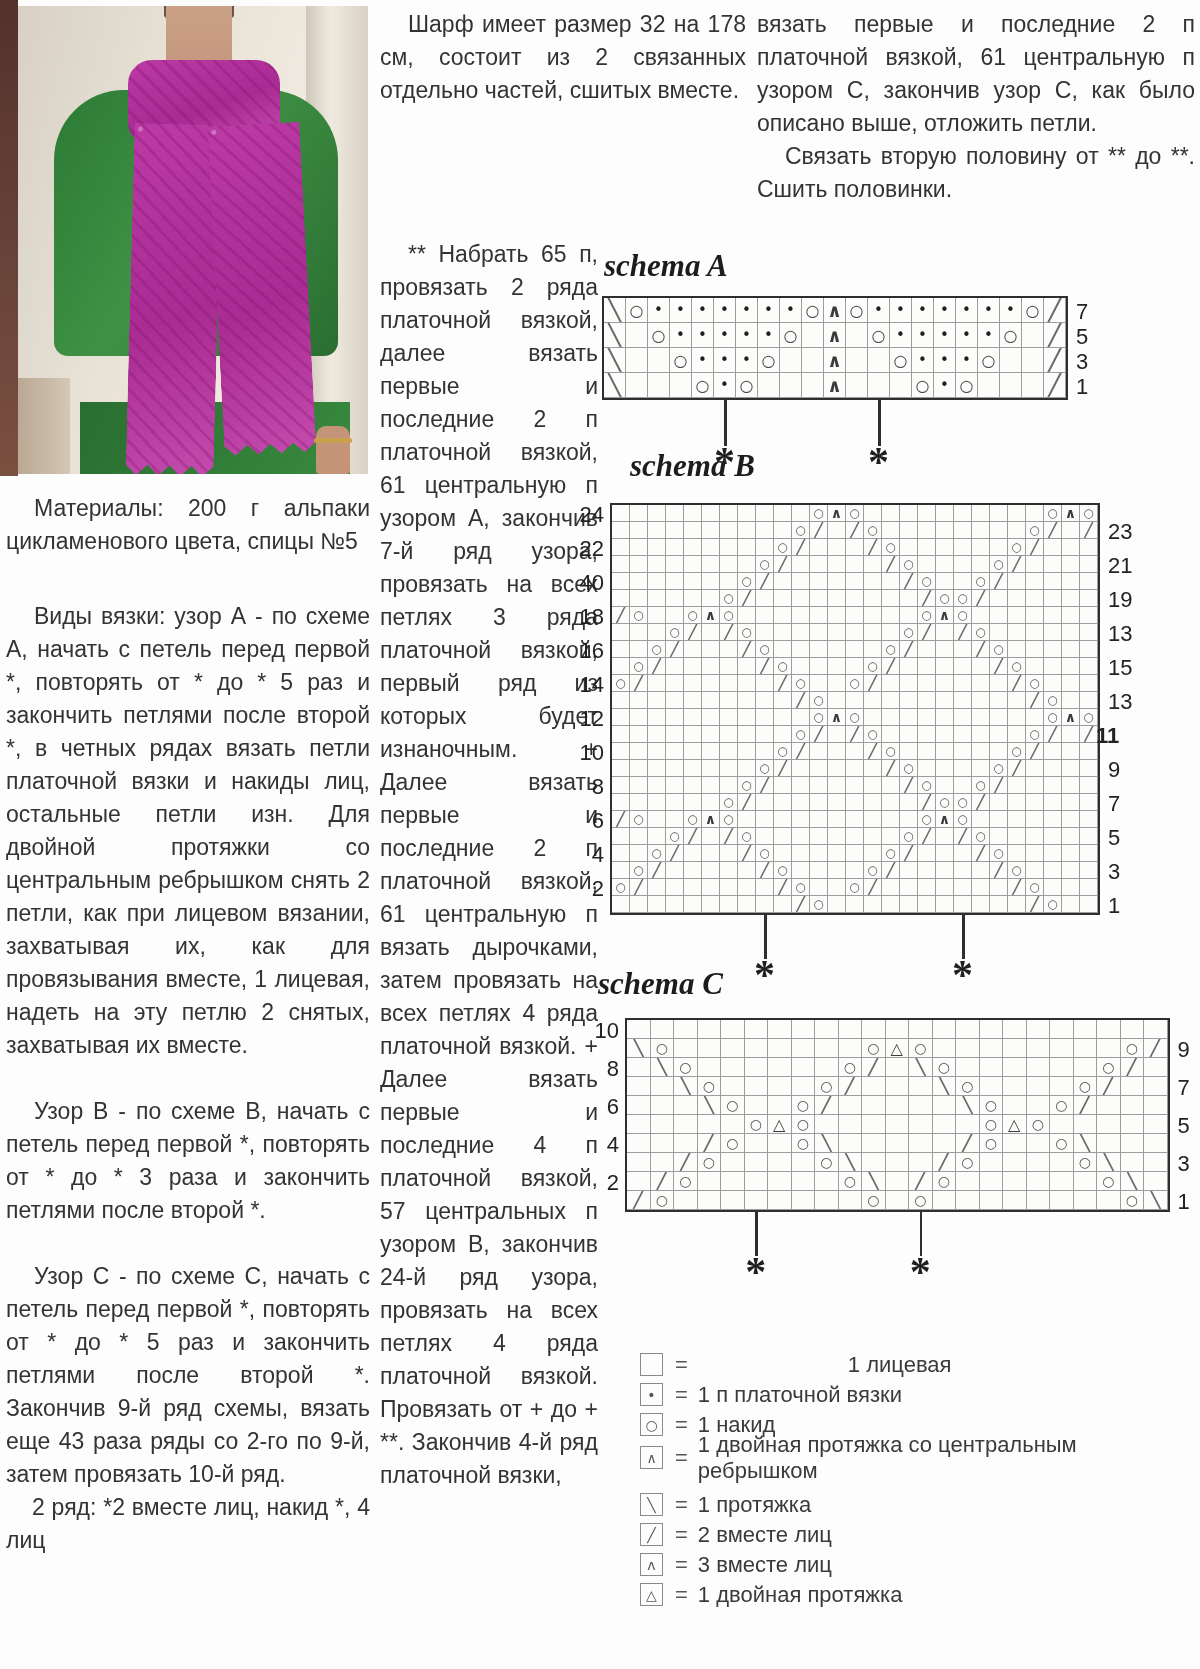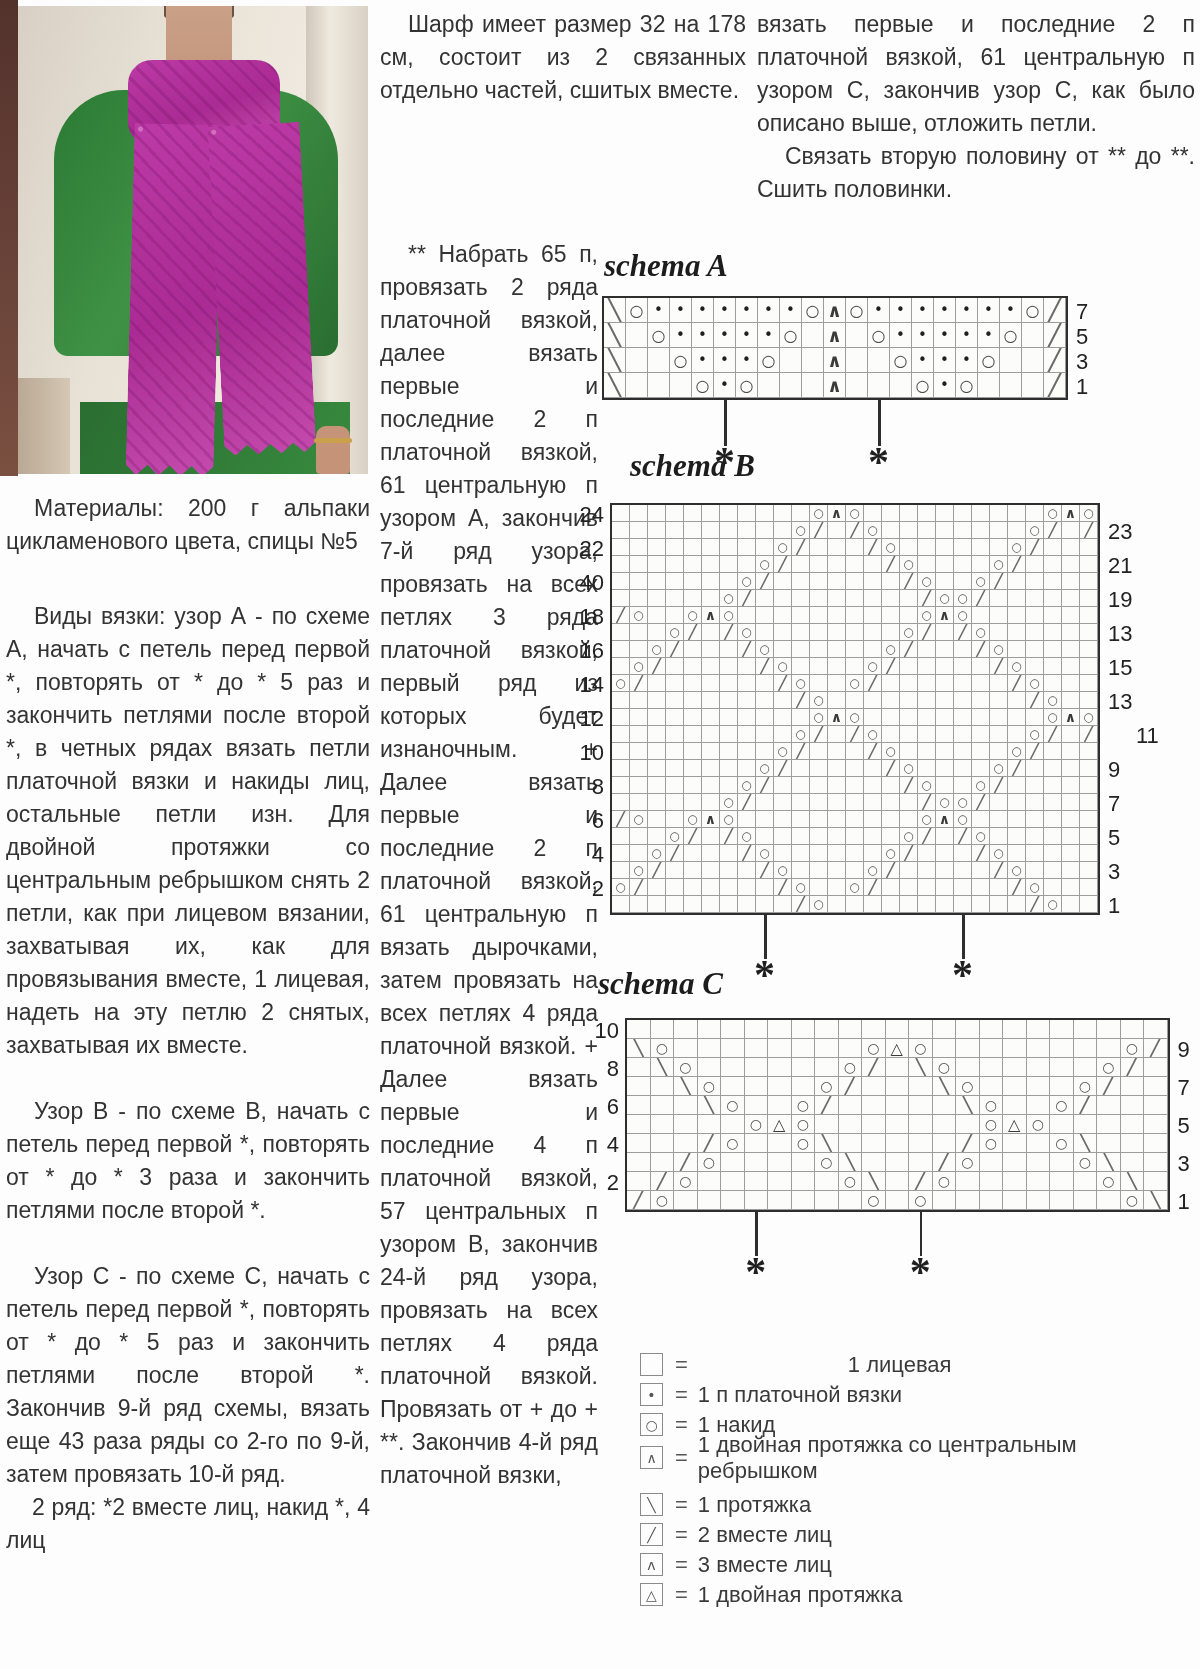--- a/index.html
+++ b/index.html
@@ -1308,21 +1308,21 @@
       <span class="row-label left" style="left: -42px; top: 268.5px;">8</span>
       <span class="row-label left" style="left: -42px; top: 302.5px;">6</span>
       <span class="row-label left" style="left: -42px; top: 336.5px;">4</span>
       <span class="row-label left" style="left: -42px; top: 370.5px;">2</span>
       <span class="row-label right" style="left: 496px; top: 13.5px;">23</span>
       <span class="row-label right" style="left: 496px; top: 47.5px;">21</span>
       <span class="row-label right" style="left: 496px; top: 81.5px;">19</span>
       <span class="row-label right" style="left: 496px; top: 115.5px;">13</span>
       <span class="row-label right" style="left: 496px; top: 149.5px;">15</span>
       <span class="row-label right" style="left: 496px; top: 183.5px;">13</span>
-      <span class="row-label right" style="left: 524px; top: 217.5px;">11</span>
+      <span class="row-label right" style="left: 484px; top: 217.5px; font-weight: bold;">11</span>
       <span class="row-label right" style="left: 496px; top: 251.5px;">9</span>
       <span class="row-label right" style="left: 496px; top: 285.5px;">7</span>
       <span class="row-label right" style="left: 496px; top: 319.5px;">5</span>
       <span class="row-label right" style="left: 496px; top: 353.5px;">3</span>
       <span class="row-label right" style="left: 496px; top: 387.5px;">1</span>
       <div class="star-line" style="left: 152px; top: 408px; height: 46px;"></div>
       <div class="star-glyph" style="left: 142px; top: 446px;">*</div>
       <div class="star-line" style="left: 350px; top: 408px; height: 46px;"></div>
       <div class="star-glyph" style="left: 340px; top: 446px;">*</div>
     </div>

